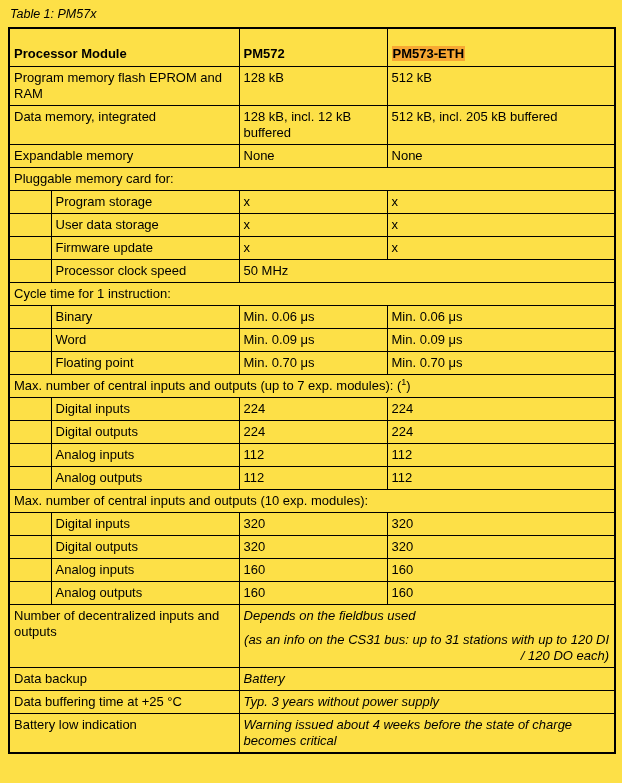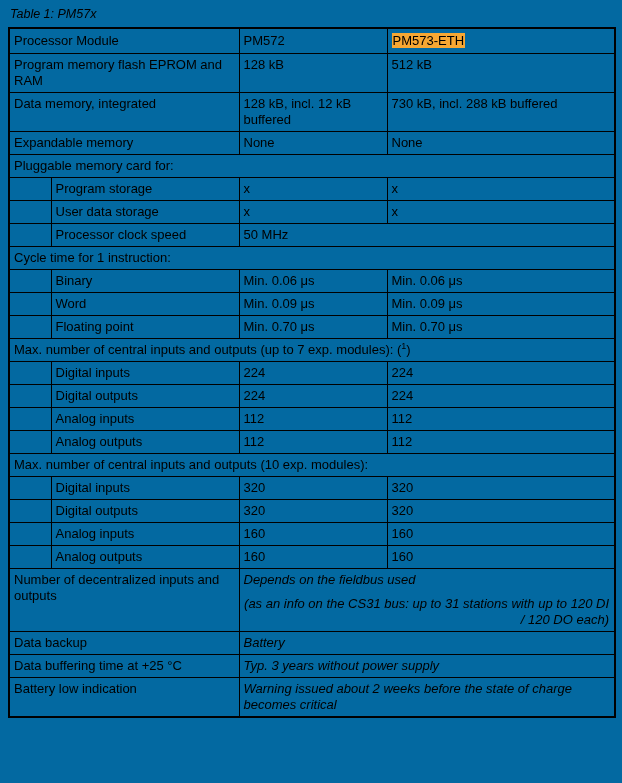--- a/index.html
+++ b/index.html
@@ -7,21 +7,21 @@
     padding: 0;
     background: #ffffff;
     color: #000000;
     font-family: "Liberation Sans", sans-serif;
   }
   .page {
     width: 622px;
     height: 783px;
     box-sizing: border-box;
     padding: 5px 8px 0 8px;
-    background: #0369a1;
+    background: #fde047;
   }
   .caption {
     font-style: italic;
     font-size: 12.5px;
     line-height: 15px;
     margin: 2px 0 5px 2px;
   }
   table.spec {
     border-collapse: collapse;
     table-layout: fixed;
@@ -33,22 +33,22 @@
     font-size: 13px;
     line-height: 16px;
     padding: 3px 5px 3px 4px;
     vertical-align: top;
     text-align: left;
     font-weight: normal;
     word-wrap: break-word;
     overflow: hidden;
   }
   table.spec th {
-    font-weight: normal;
-    padding-top: 4px;
+    font-weight: bold;
+    padding-top: 17px;
     padding-bottom: 4px;
   }
   td.center { text-align: center; }
   .hl {
     background: #F7A733;
     padding: 0 1px;
   }
   td p { margin: 0; font-style: italic; }
   td p + p { margin-top: 8px; text-align: right; }
   sup {
@@ -76,21 +76,21 @@
           <th><span class="hl">PM573-ETH</span></th>
         </tr>
         <tr>
           <td colspan="2">Program memory flash EPROM and RAM</td>
           <td>128 kB</td>
           <td>512 kB</td>
         </tr>
         <tr>
           <td colspan="2">Data memory, integrated</td>
           <td>128 kB, incl. 12 kB buffered</td>
-          <td>730 kB, incl. 288 kB buffered</td>
+          <td>512 kB, incl. 205 kB buffered</td>
         </tr>
         <tr>
           <td colspan="2">Expandable memory</td>
           <td>None</td>
           <td>None</td>
         </tr>
         <tr>
           <td colspan="4"><span>Pluggable memory card for:</span></td>
         </tr>
         <tr>
@@ -100,20 +100,26 @@
           <td class="center">x</td>
         </tr>
         <tr>
           <td></td>
           <td>User data storage</td>
           <td class="center">x</td>
           <td class="center">x</td>
         </tr>
         <tr>
           <td></td>
+          <td>Firmware update</td>
+          <td class="center">x</td>
+          <td class="center">x</td>
+        </tr>
+        <tr>
+          <td></td>
           <td>Processor clock speed</td>
           <td colspan="2">50 MHz</td>
         </tr>
         <tr>
           <td colspan="4"><span>Cycle time for 1 instruction:</span></td>
         </tr>
         <tr>
           <td></td>
           <td>Binary</td>
           <td>Min. 0.06 μs</td>
@@ -200,18 +206,18 @@
         </tr>
         <tr>
           <td colspan="2">Data buffering time at +25 °C</td>
           <td colspan="2">
             <p>Typ. 3 years without power supply</p>
           </td>
         </tr>
         <tr>
           <td colspan="2">Battery low indication</td>
           <td colspan="2">
-            <p>Warning issued about 2 weeks before the state of charge becomes critical</p>
+            <p>Warning issued about 4 weeks before the state of charge becomes critical</p>
           </td>
         </tr>
       </tbody>
   </table>
 </div>
 
 </body></html>

